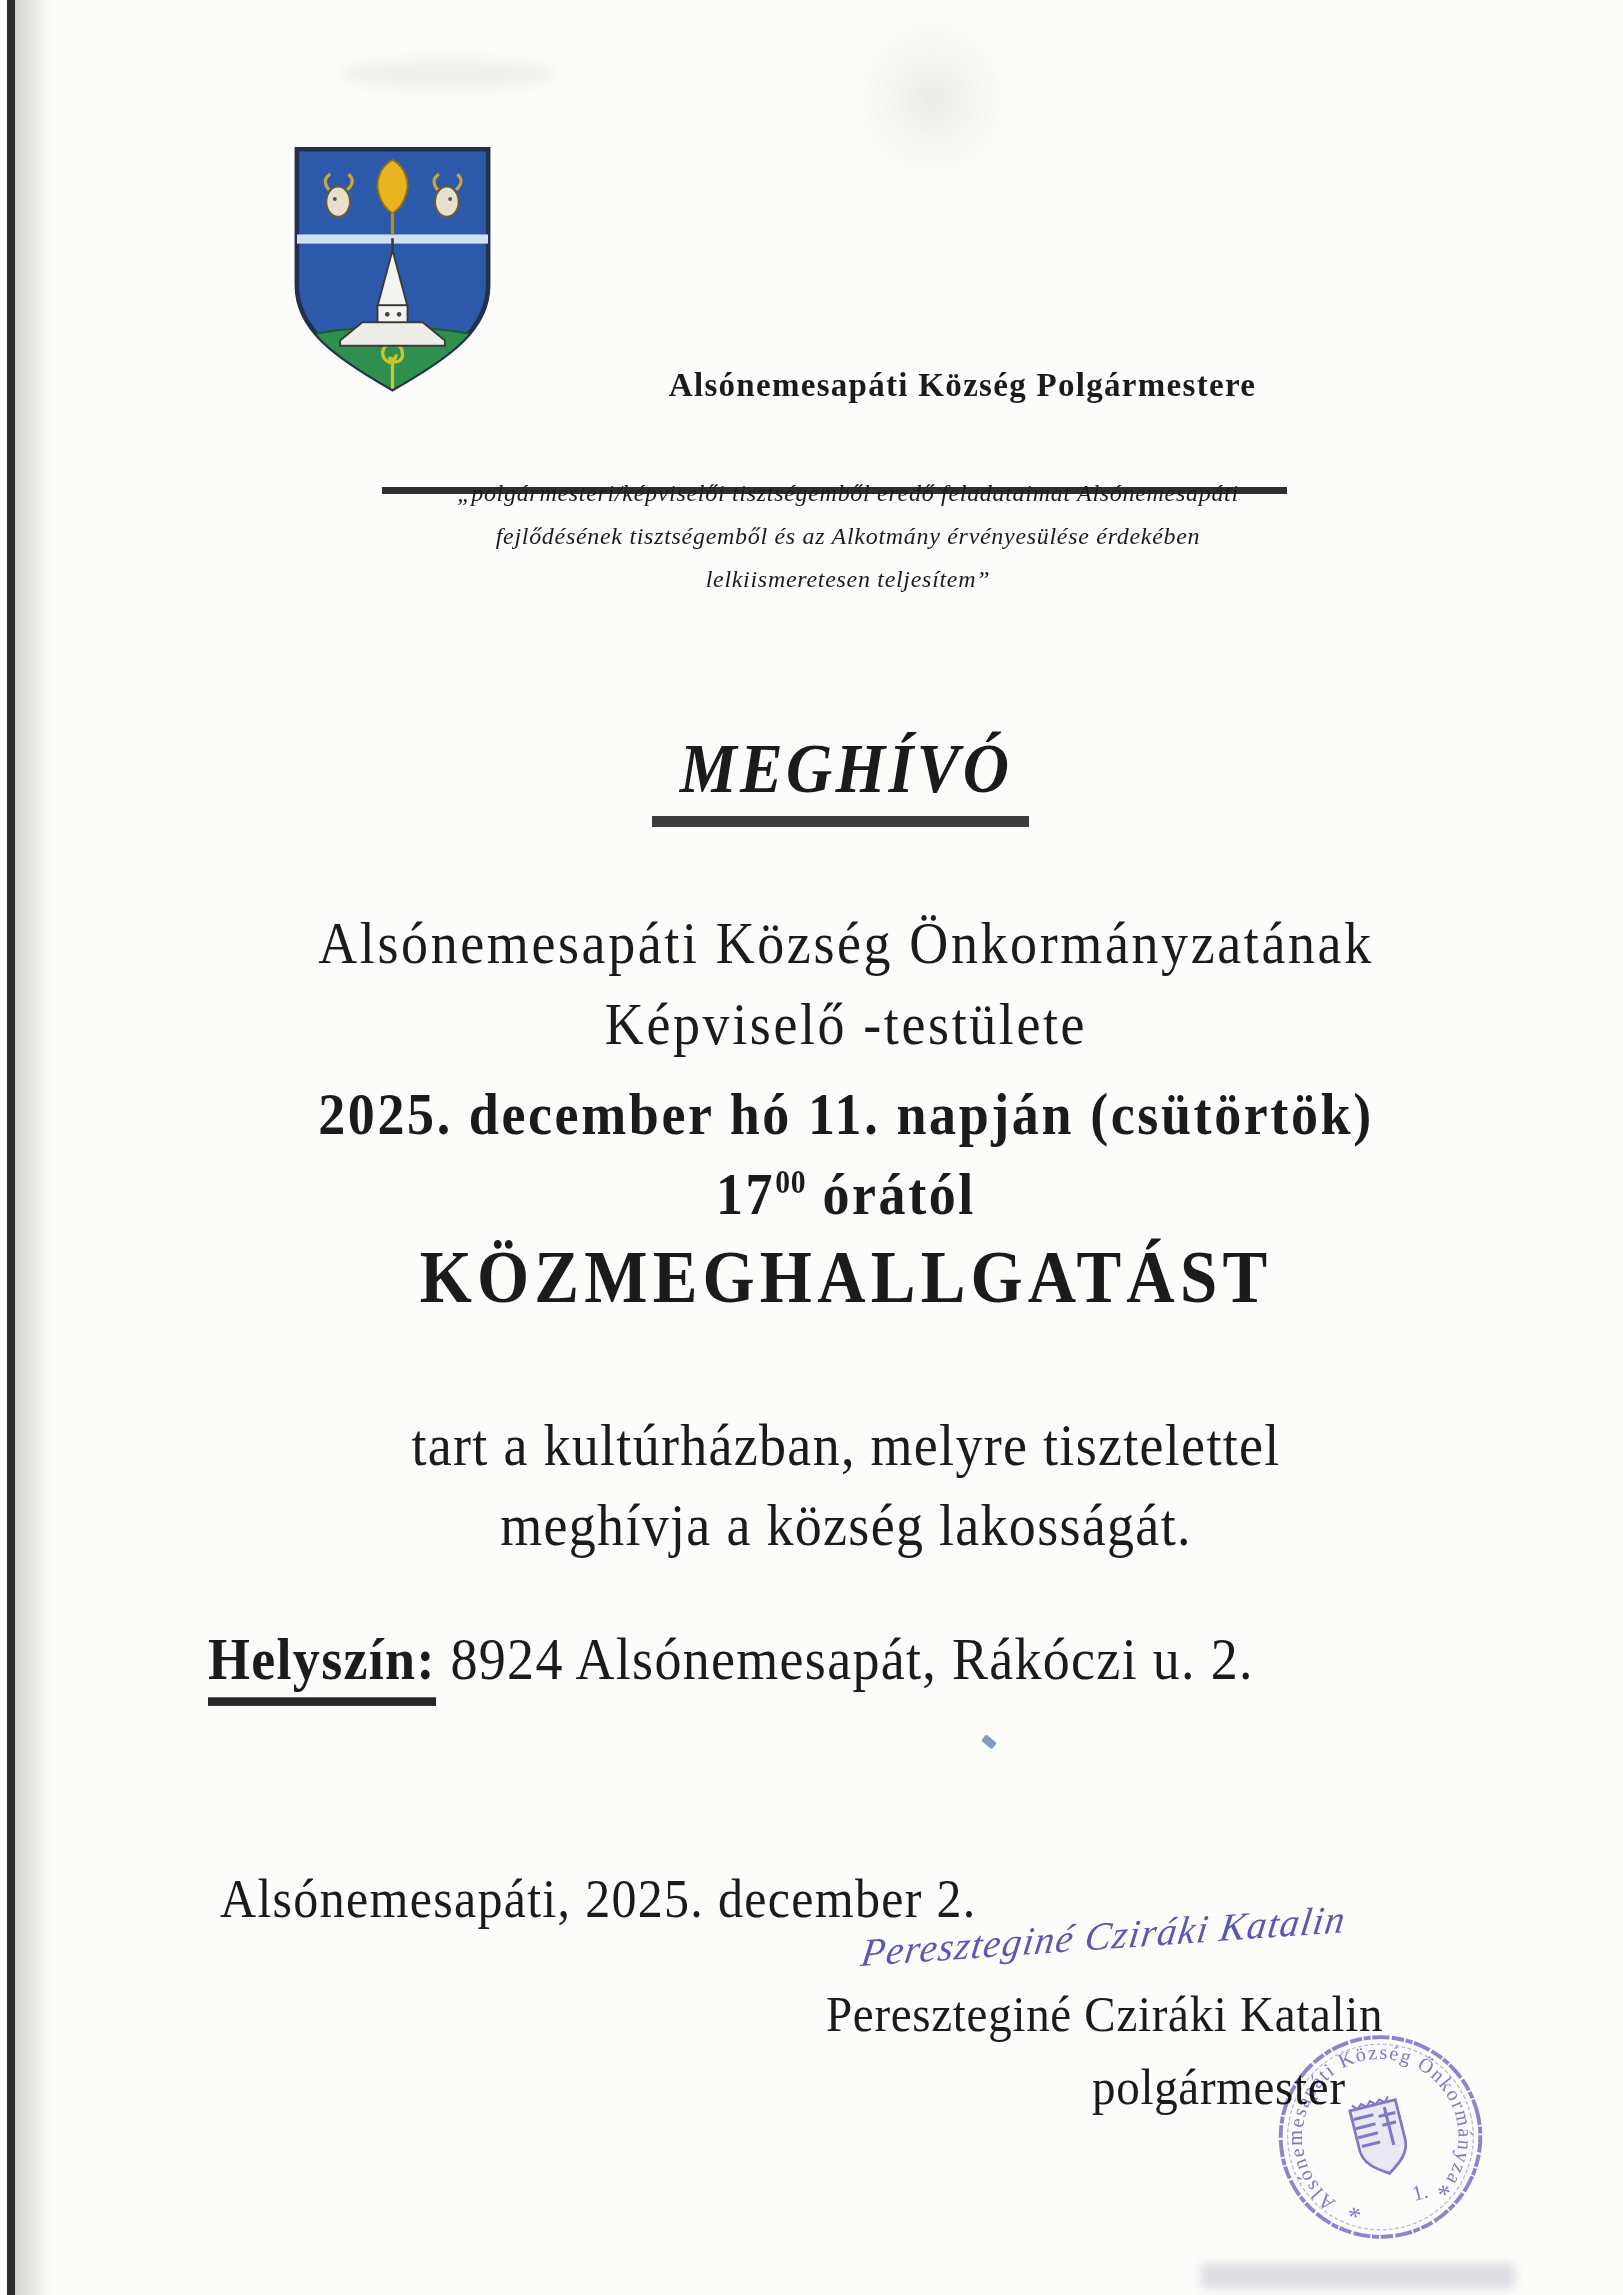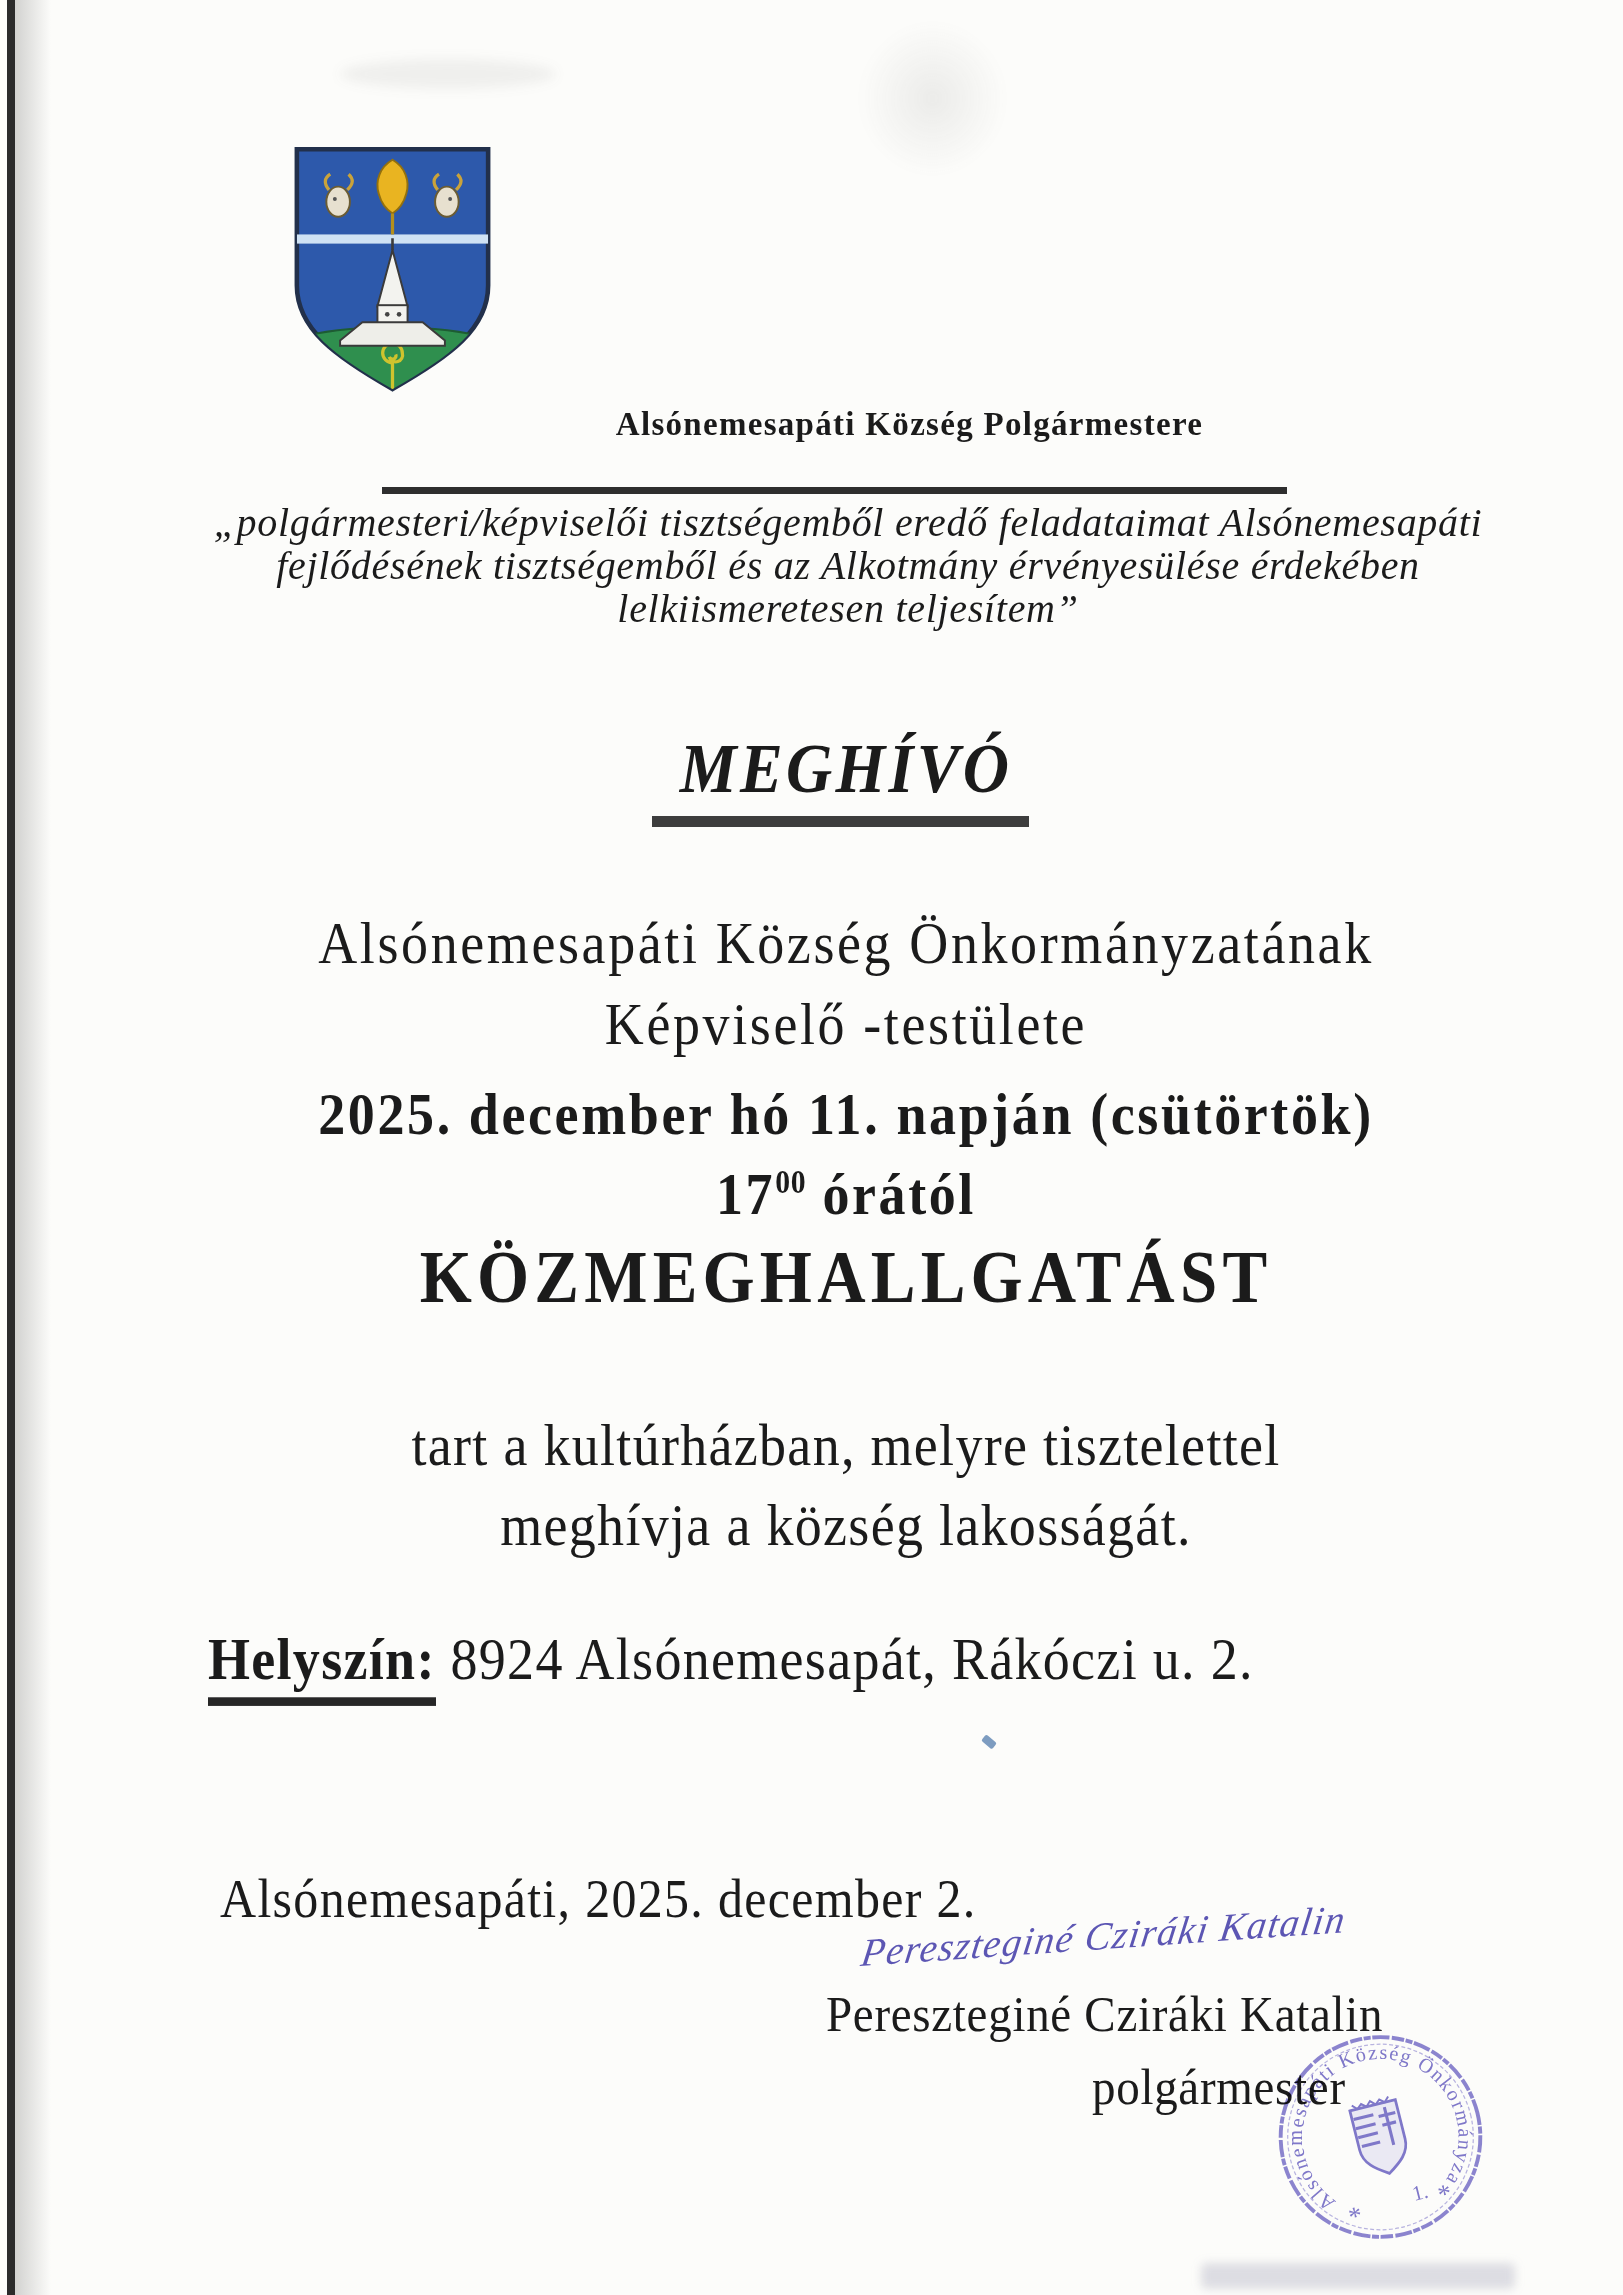--- a/index.html
+++ b/index.html
@@ -19,26 +19,26 @@
   .corner-noise { left:857px; top:19.6px; width:151px; height:157px; border-radius:40%;
     background:radial-gradient(rgba(90,90,90,.10), rgba(90,90,90,0) 70%); filter:blur(2.6px); }
   .ink-speck { left:982px; top:1738px; width:14.4px; height:7.9px; background:#7d9cc0;
     transform:rotate(40deg); border-radius:2px; }
   .bottom-smudge { left:1201px; top:2263px; width:314px; height:26px;
     background:rgba(100,100,135,.20); filter:blur(4.6px); border-radius:5.2px; }
 
   
   .coa { left:289px; top:141px; width:207px; height:255px; }
   .lh-line { text-align:center; font-weight:bold; font-size:33px; letter-spacing:1.3px; white-space:nowrap; }
-  .lh1 { left:582px; top:367px; width:655px;margin-top:39px; }
+  .lh1 { left:635px; top:367px; width:655px; }
   .lh2 { left:556px; top:408px; width:596px; }
   .lh3 { left:353px; top:449px; width:988px; text-decoration:underline; text-decoration-thickness:2px; text-underline-offset:5.2px; }
   .lh-rule { left:382px; top:487px; width:905px; height:7.2px; background:#2e2e2e; }
-  .motto { left:164px; top:501px; width:1368px; text-align:center; font-style:italic;
-    font-size:40px; line-height:43px; letter-spacing:0.7px; }
+  .motto { left:164px; top:472px; width:1368px; text-align:center; font-style:italic;
+    font-size:24px; line-height:43px; letter-spacing:0.7px; }
 
   
   .title { left:69px; top:728px; width:1554px; text-align:center;
     font-size:64px; font-weight:bold; font-style:italic; letter-spacing:3.3px;
     transform:scaleY(1.10); transform-origin:center top; white-space:nowrap; }
   .title-rule { left:652px; top:816px; width:377px; height:10.5px; background:#3d3d3d; }
 
   
   .line { left:69px; width:1554px; text-align:center; font-size:54px; letter-spacing:2.6px;
     transform:scaleY(1.10); transform-origin:center top; white-space:nowrap; }

